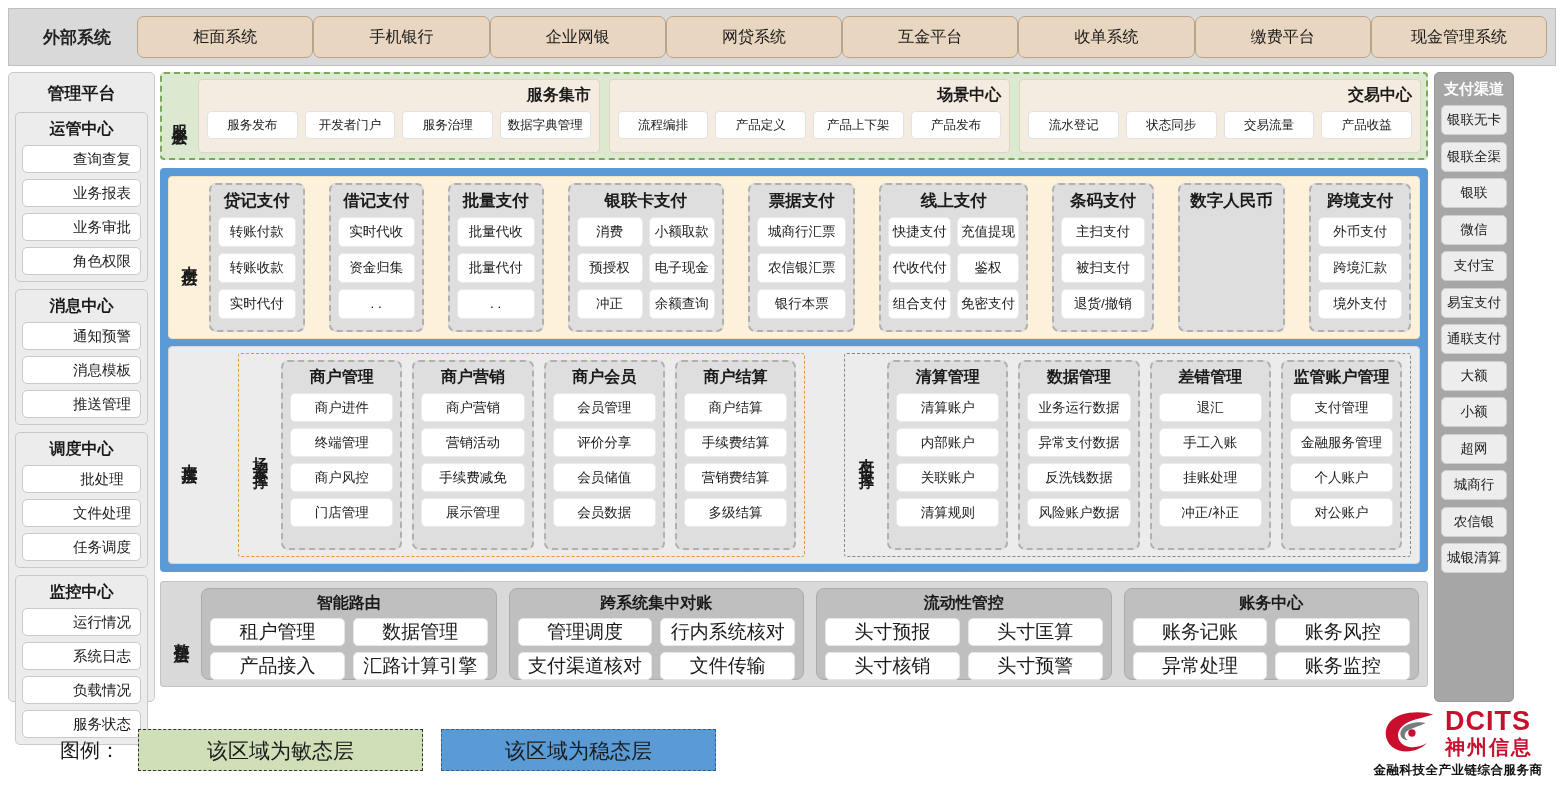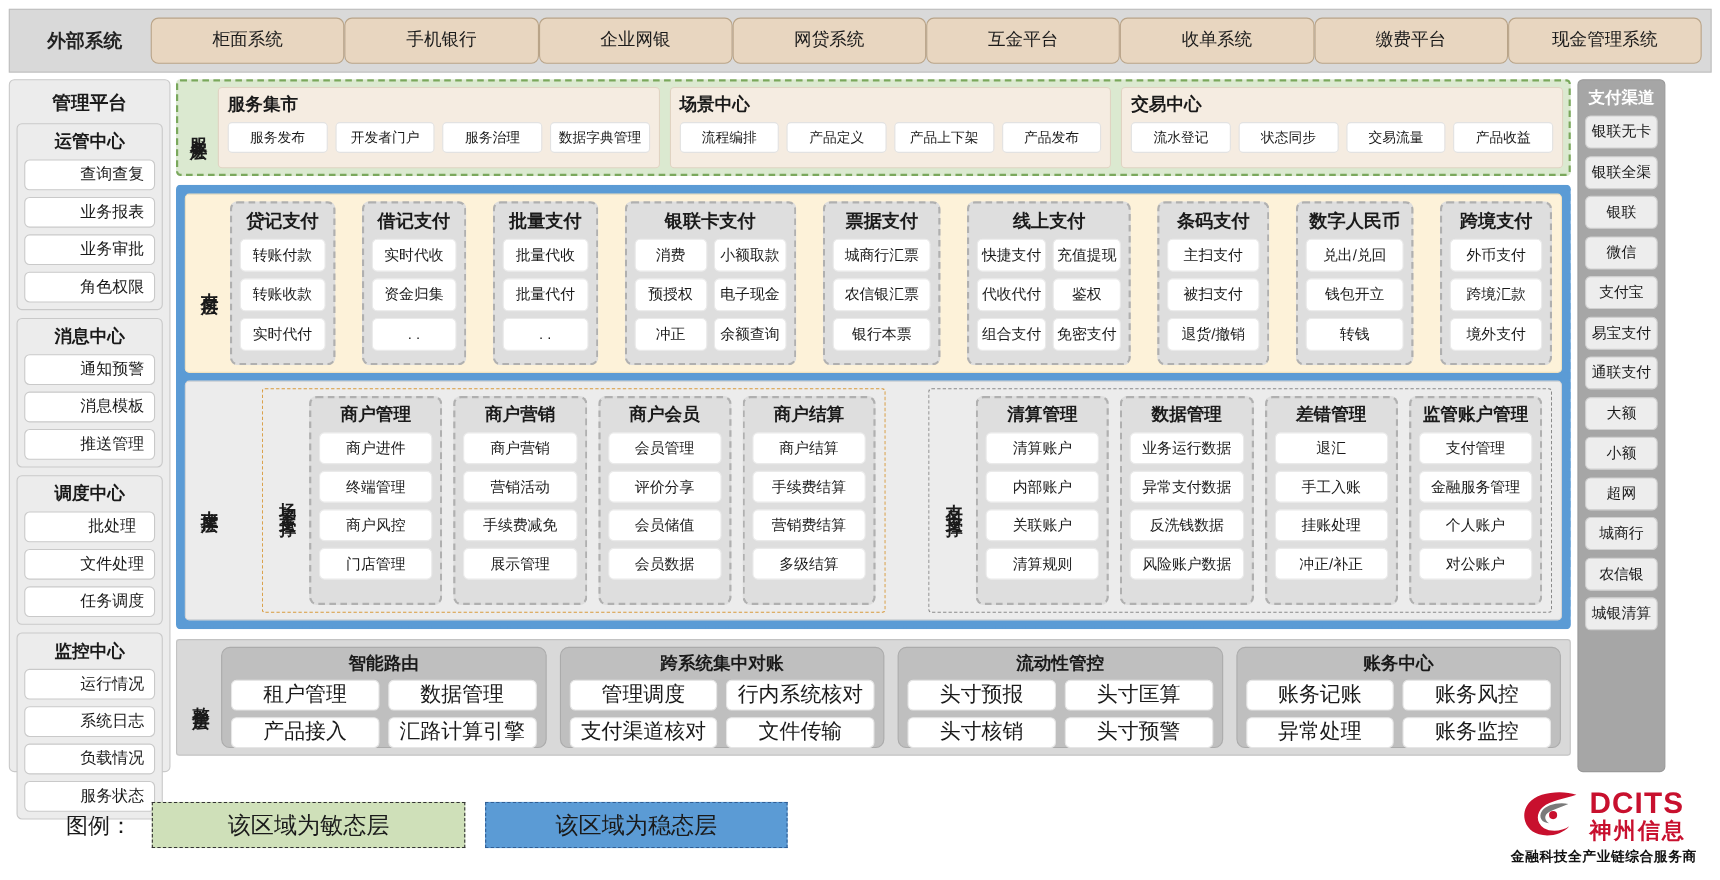--- a/index.html
+++ b/index.html
@@ -78,21 +78,21 @@
   .vlabel{
     flex:0 0 24px;width:24px;display:flex;align-items:center;justify-content:center;
     font-size:16px;font-weight:bold;writing-mode:vertical-rl;text-orientation:upright;
     letter-spacing:3px;color:#1a1a1a;
   }
   .svc-groups{flex:1;display:flex;gap:9px;}
   .svc-group{
     flex:1;background:#f5ece1;border:1px solid #e0d3c2;border-radius:4px;
     box-sizing:border-box;padding:3px 8px 6px;
   }
-  .svc-group-title{text-align:left;font-size:16px;font-weight:bold;padding:2px 0 5px;}
+  .svc-group-title{text-align:right;font-size:16px;font-weight:bold;padding:2px 0 5px;}
   .svc-row{display:flex;gap:7px;}
   .svc-chip{
     flex:1;background:#ffffff;border:1px solid #e2e2e2;border-radius:4px;
     height:26px;line-height:26px;text-align:center;font-size:12.5px;
   }
 
   
   .stable-wrap{
     margin-top:8px;border:3px dashed #5b9bd5;border-radius:4px;
     background:#5b9bd5;box-sizing:border-box;padding:5px;
@@ -169,21 +169,21 @@
   .legend-label{font-size:20px;color:#1a1a1a;}
   .legend-chip{
     height:42px;line-height:42px;text-align:center;font-size:21px;box-sizing:border-box;
   }
   .legend-agile{width:285px;background:#cfe0b9;border:1px dashed #333;}
   .legend-stable{width:275px;background:#5b9bd5;border:1px dashed #2f5e96;}
 
   
   .logo{
     position:absolute;right:6px;top:708px;width:200px;height:88px;
-    display:flex;flex-direction:column;align-items:center;justify-content:center;
+    display:flex;flex-direction:column;align-items:center;justify-content:flex-start;
   }
   .logo-row{display:flex;align-items:center;gap:6px;}
   .logo-mark{width:56px;height:46px;flex:0 0 56px;}
   .logo-text{display:flex;flex-direction:column;line-height:1;}
   .logo-en{font-size:27px;font-weight:bold;color:#c8102e;letter-spacing:1px;font-family:"Liberation Sans",sans-serif;}
   .logo-cn{font-size:20px;font-weight:bold;color:#c8102e;letter-spacing:2px;margin-top:2px;}
   .logo-tag{font-size:12.5px;font-weight:bold;color:#111;margin-top:5px;letter-spacing:0.5px;}
 </style>
 </head>
 <body>
@@ -402,31 +402,20 @@
                   <div class="pay-chip">被扫支付</div>
                 </div>
               <div class="pay-row">
                   <div class="pay-chip">退货/撤销</div>
                 </div>
             </div>
           </div>
 
           <div class="pay-group" style="flex:1.18">
             <div class="pay-group-title">数字人民币</div>
-            <div class="pay-rows">
-              <div class="pay-row">
-                  <div class="pay-chip">兑出/兑回</div>
-                </div>
-              <div class="pay-row">
-                  <div class="pay-chip">钱包开立</div>
-                </div>
-              <div class="pay-row">
-                  <div class="pay-chip">转钱</div>
-                </div>
-            </div>
           </div>
 
           <div class="pay-group" style="flex:1.1">
             <div class="pay-group-title">跨境支付</div>
             <div class="pay-rows">
               <div class="pay-row">
                   <div class="pay-chip">外币支付</div>
                 </div>
               <div class="pay-row">
                   <div class="pay-chip">跨境汇款</div>

